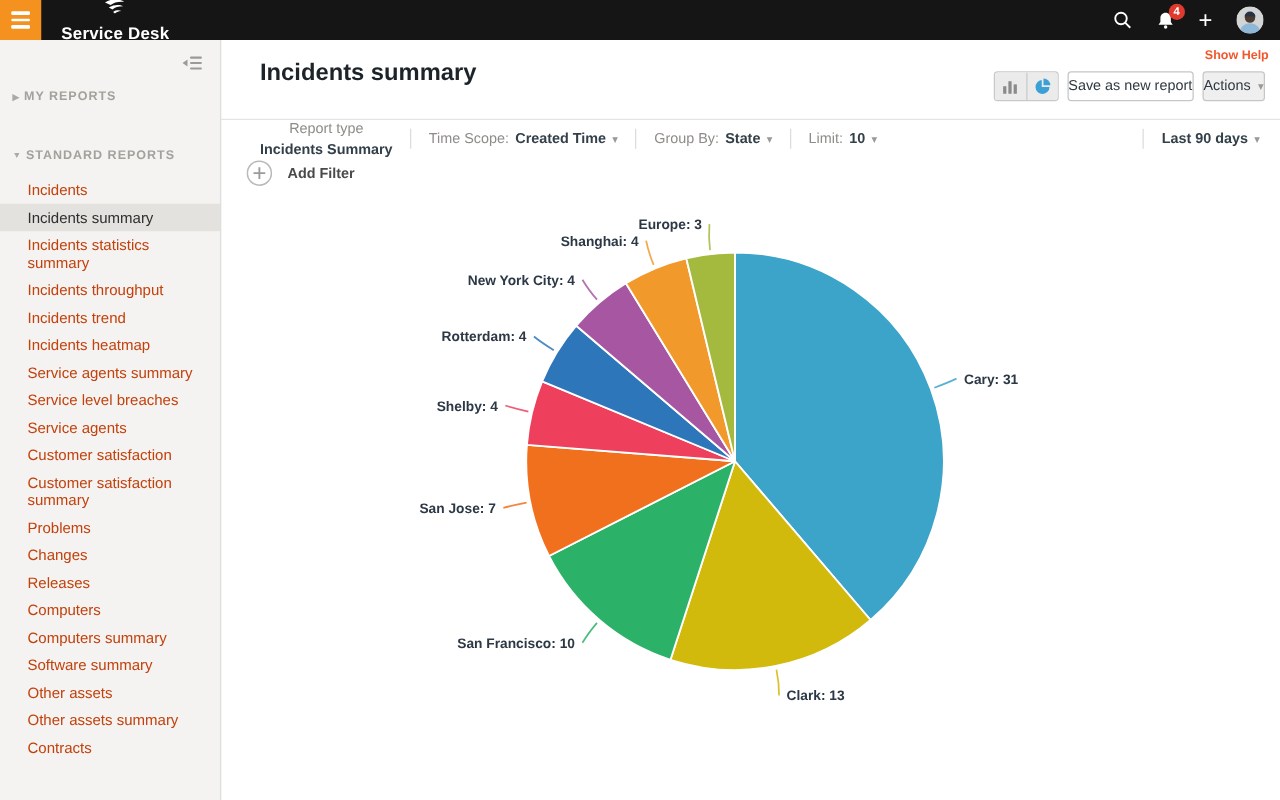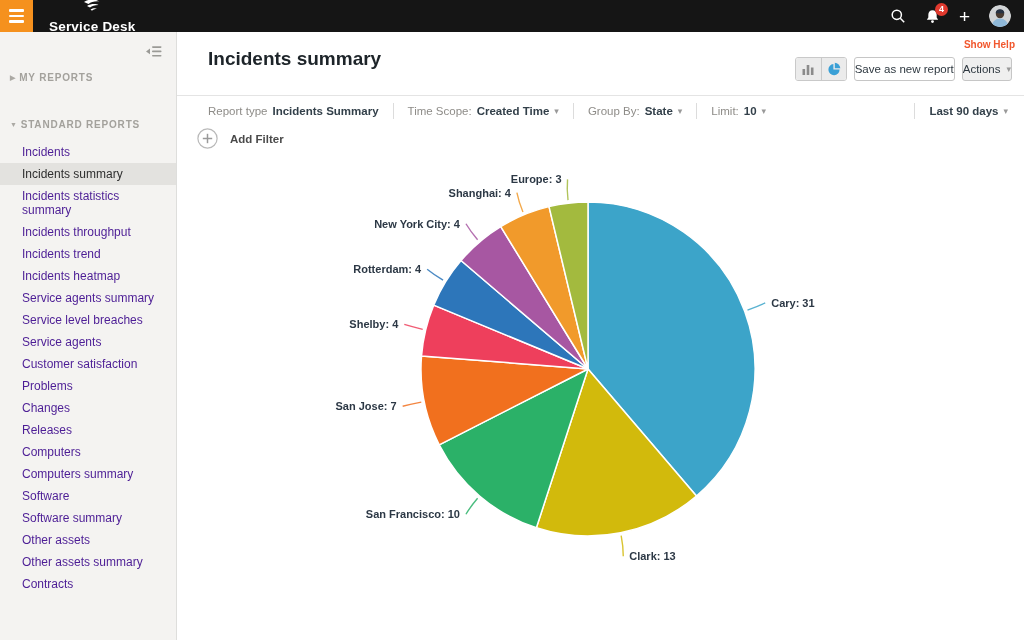--- a/index.html
+++ b/index.html
@@ -26,21 +26,21 @@
   
   .sidebar { position:absolute; top:32px; left:0; bottom:0; width:177px; background:#F4F3F1;
              border-right:1px solid #DEDEDC; z-index:10; }
   .collapse-btn { position:absolute; top:12px; right:14px; cursor:pointer; }
   .side-section { display:flex; align-items:center; gap:3px; padding-left:10px;
                   color:#A3A19C; font-size:10px; font-weight:bold; letter-spacing:.8px; cursor:pointer; }
   .side-section .tri { font-size:7px; color:#ABA9A4; }
   .sec-my { margin-top:40px; }
   .sec-std { margin-top:36px; }
   .snav { margin-top:11px; }
-  .snav-item { padding:4px 10px 4px 22px; font-size:12px; line-height:14px; color:#4c1d95; cursor:pointer; }
+  .snav-item { padding:4px 10px 4px 22px; font-size:12px; line-height:14px; color:#c2410c; cursor:pointer; }
   .snav-item.selected { background:#E3E2DF; color:#2E2E2E; }
 
   
   .main { position:absolute; left:177px; top:32px; right:0; bottom:0; background:#fff; }
   .show-help { position:absolute; top:7px; right:9px; color:#F1572D; font-size:10px; font-weight:bold;
                cursor:pointer; text-decoration:none; }
   .header-row { display:flex; align-items:flex-start; padding:16px 12px 0 31px; }
   .page-title { font-size:19px; font-weight:bold; color:#1D2429; }
   .toolbar { margin-left:auto; display:flex; gap:7px; margin-top:9px; }
   .seg { display:flex; border:1px solid #C9C9C9; border-radius:3px; overflow:hidden; height:24px; }
@@ -48,21 +48,21 @@
   .seg-btn + .seg-btn { border-left:1px solid #C9C9C9; }
   .btn { height:24px; padding:0 0; background:#fff; border:1px solid #C6C6C6; border-radius:3px;
          font-size:11.5px; color:#2E3840; display:flex; align-items:center; gap:6px; cursor:pointer;
          font-family:"Liberation Sans", sans-serif; }
   .btn.actions { background:#EFEFEF; }
   .caret { font-size:9px; color:#999; line-height:1; }
 
   .filter-bar { margin-top:14px; border-top:1px solid #E4E4E4; height:31px; display:flex;
                 align-items:center; padding:0 16px 0 31px; font-size:11.5px; color:#8E8C88; }
   .fgroup { display:flex; align-items:center; gap:5px; cursor:pointer; white-space:nowrap; }
-  .fgroup.static { cursor:default; }
+  .fgroup.static { cursor:default;flex-direction:column; }
   .fvalue { font-weight:bold; color:#33404A; }
   .fdiv { width:1px; height:16px; background:#DCDCDC; margin:0 14px; }
   .fspacer { flex:1; }
 
   .add-filter { position:relative; z-index:3; margin:2px 0 0 20px; display:inline-flex; align-items:center;
                 gap:12px; color:#4A4A4A; font-size:11.5px; font-weight:bold; cursor:pointer; }
 
   .pie-svg { position:absolute; left:0; top:93px; width:847px; height:505px; z-index:1; }
   .pie-label { font-size:11px; font-weight:bold; fill:#2C3845; }
 </style>
@@ -139,26 +139,26 @@
       <div class="snav-item">Incidents</div>
       <div class="snav-item selected">Incidents summary</div>
       <div class="snav-item">Incidents statistics summary</div>
       <div class="snav-item">Incidents throughput</div>
       <div class="snav-item">Incidents trend</div>
       <div class="snav-item">Incidents heatmap</div>
       <div class="snav-item">Service agents summary</div>
       <div class="snav-item">Service level breaches</div>
       <div class="snav-item">Service agents</div>
       <div class="snav-item">Customer satisfaction</div>
+      <div class="snav-item">Customer satisfaction summary</div>
       <div class="snav-item">Problems</div>
       <div class="snav-item">Changes</div>
       <div class="snav-item">Releases</div>
       <div class="snav-item">Computers</div>
       <div class="snav-item">Computers summary</div>
-      <div class="snav-item">Software</div>
       <div class="snav-item">Software summary</div>
       <div class="snav-item">Other assets</div>
       <div class="snav-item">Other assets summary</div>
       <div class="snav-item">Contracts</div>
     </nav>
 </div>
 
 <div class="main">
   <a class="show-help">Show Help</a>
 

